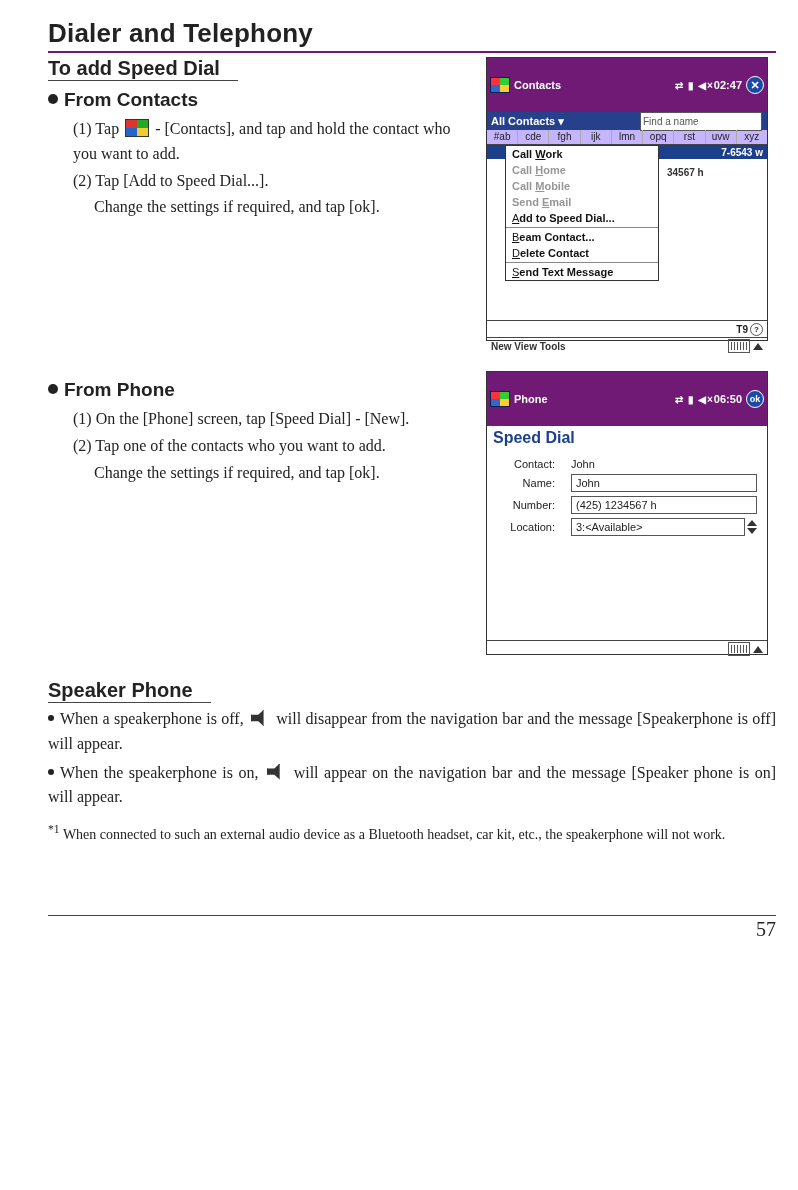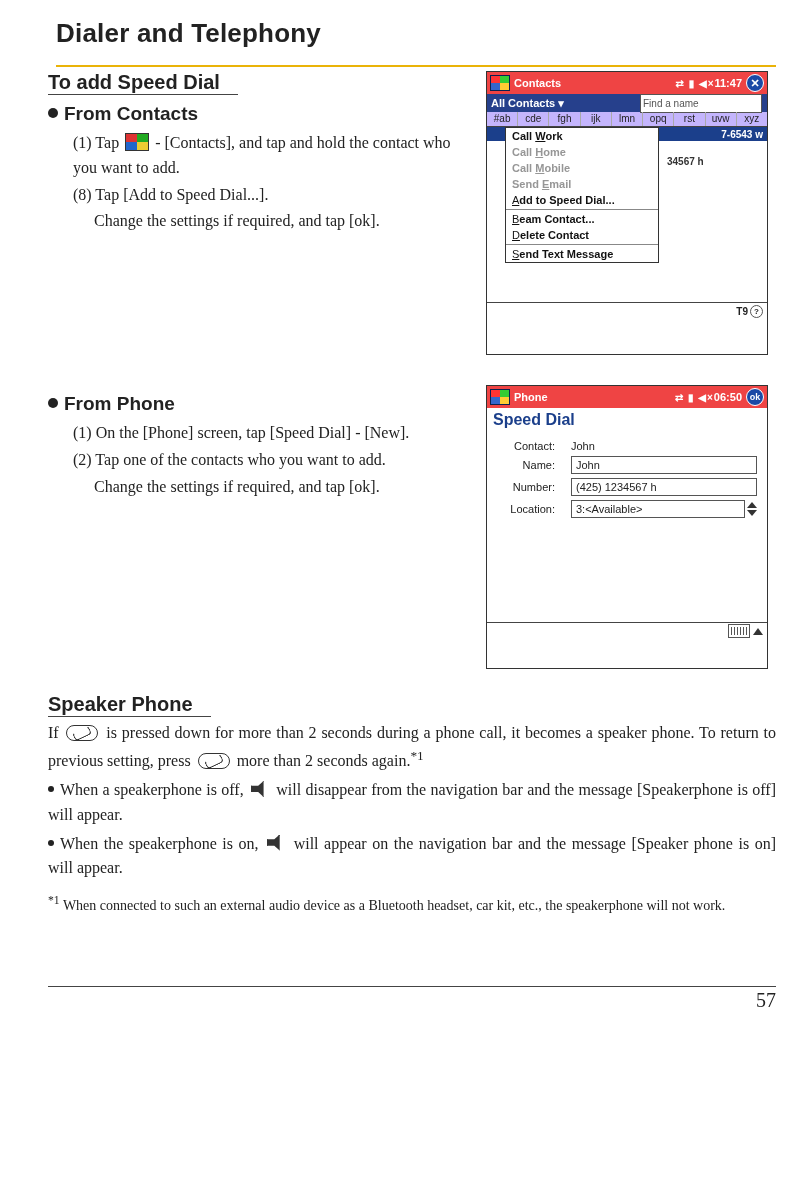--- a/index.html
+++ b/index.html
@@ -8,23 +8,23 @@
     font-family:"Times New Roman", Times, serif;
     color:#222;
     width:798px;
     box-sizing:border-box;
     background:#fff;
   }
   .chapter-title{
     font-family:Arial, Helvetica, sans-serif;
     font-weight:bold;
     font-size:26px;
-    margin:0 0 2px 8px;
-    border-bottom:2px solid #eab308;
-    padding-bottom:16px;
+    margin:0 0 2px 0;
+    border-bottom:2px solid #701a75;
+    padding-bottom:2px;
     letter-spacing:0.2px;
   }
   .section-title{
     font-family:Arial, Helvetica, sans-serif;
     font-weight:bold;
     font-size:20px;
     margin:0 0 0 0;
     border-bottom:1px solid #444;
     display:inline-block;
     padding-right:18px;
@@ -70,27 +70,27 @@
   
   .shot{
     width:282px;height:284px;
     border:1px solid #333;
     background:#fff;
     font-family:Tahoma, Verdana, sans-serif;
     box-sizing:border-box;
   }
   .titlebar{
     height:22px;
-    background:#ef4444;
+    background:#701a75;
     color:#fff;
     display:flex;
     align-items:center;
     font-size:11px;
     font-weight:bold;
-    padding:0 3px;
+    padding:16px 3px;
   }
   .titlebar .start{
     width:18px;height:14px;
     background:
       linear-gradient(to right,#f33 0 50%,#3c3 50% 100%)0 0/100% 50% no-repeat,
       linear-gradient(to right,#36c 0 50%,#fc3 50% 100%)0 100%/100% 50% no-repeat;
     border:1px solid #0a2050;
     margin-right:4px;
   }
   .tb-spacer{flex:1}
@@ -130,21 +130,21 @@
     height:14px;background:#1b3f8b;color:#fff;
     font-size:10px;display:flex;justify-content:flex-end;
     align-items:center;padding:0 4px;font-weight:bold;
   }
   .ctx-layer{
     position:relative;
     height:178px;
     background:#fff;
   }
   .faded-row{
-    position:absolute;left:180px;top:15px;font-size:10px;color:#333;
+    position:absolute;left:180px;top:8px;font-size:10px;color:#333;
     font-weight:bold;
   }
   .context-menu{
     position:absolute;left:18px;top:-14px;
     width:152px;
     background:#fff;border:1px solid #333;
     font-size:11px;
   }
   .context-menu .mi{
     padding:2px 6px;color:#111;
@@ -228,33 +228,33 @@
 <h1 class="chapter-title">Dialer and Telephony</h1>
 
 <div class="layout" style="margin-top:4px;">
   <div class="text-col">
     <div class="section-title">To add Speed Dial</div>
     <div class="sub-title">
       <span class="bullet-dot"></span><span>From Contacts</span>
     </div>
     <div class="steps">
       <div class="ln"><span>(1) Tap </span><span class="start-icon"></span><span> - [Contacts], and tap and hold the contact who you want to add.</span></div>
-      <div class="ln">(8) Tap [Add to Speed Dial...].</div>
+      <div class="ln">(2) Tap [Add to Speed Dial...].</div>
       <div class="ln indent">Change the settings if required, and tap [ok].</div>
     </div>
   </div>
   <div class="shot-col">
 
     <div class="shot">
       <div class="titlebar">
         <div class="start"></div>
         <span>Contacts</span>
         <div class="tb-spacer"></div>
         <span class="tb-icons">⇄ ▮ ◀× </span>
-        <span>11:47</span>
+        <span>02:47</span>
         <div class="round-btn round-x">✕</div>
       </div>
       <div class="bluebar">
         <span>All Contacts ▾</span>
         <div class="tb-spacer"></div>
         <div class="findbox">Find a name</div>
       </div>
       <div class="alpha-row">
         <span>#ab</span>
         <span>cde</span>
@@ -281,20 +281,26 @@
           <div class="mi"><span class="u">B</span><b>eam Contact...</b></div>
           <div class="mi"><span class="u">D</span><b>elete Contact</b></div>
           <div class="sep"></div>
           <div class="mi"><span class="u">S</span><b>end Text Message</b></div>
         </div>
         <div style="position:absolute;bottom:0;left:0;right:0;height:16px;border-top:1px solid #444;display:flex;align-items:center;justify-content:flex-end;padding:0 4px;font-size:10px;font-weight:bold;">
           <span>T9</span>
           <span style="border:1px solid #555;border-radius:50%;width:11px;height:11px;display:inline-flex;align-items:center;justify-content:center;font-size:8px;margin-left:2px;">?</span>
         </div>
       </div>
+      <div class="shot-footer">
+        <span>New  View  Tools</span>
+        <div class="spc"></div>
+        <span class="kbd-icon"></span>
+        <div class="tri-up"></div>
+      </div>
     </div>
   </div>
 </div>
 
 <div class="layout" style="margin-top:30px;">
   <div class="text-col">
     <div class="sub-title">
       <span class="bullet-dot"></span><span>From Phone</span>
     </div>
     <div class="steps">
@@ -343,23 +349,20 @@
         <span class="kbd-icon"></span>
         <div class="tri-up"></div>
       </div>
     </div>
   </div>
 </div>
 
 <div style="margin-top:24px;">
   <div class="section-title">Speaker Phone</div>
   <div class="body-text">
-    <p>
-      <span>If </span><span class="hbtn-icon"></span><span> is pressed down for more than 2 seconds during a phone call, it becomes a speaker phone.  To return to previous setting, press </span><span class="hbtn-icon"></span><span> more than 2 seconds again.</span><sup>*1</sup>
-    </p>
     <p class="bp">
       <span class="dot"></span><span>When a speakerphone is off, </span><span class="spk-icon"></span><span> will disappear from the navigation bar and the message [Speakerphone is off] will appear.</span>
     </p>
     <p class="bp">
       <span class="dot"></span><span>When the speakerphone is on,  </span><span class="spk-icon"></span><span> will appear on the navigation bar and the message [Speaker phone is on] will appear.</span>
     </p>
   </div>
   <div class="footnote">
     <sup>*1</sup><span> When connected to such an external audio device as a Bluetooth headset, car kit, etc., the speakerphone will not work.</span>
   </div>

